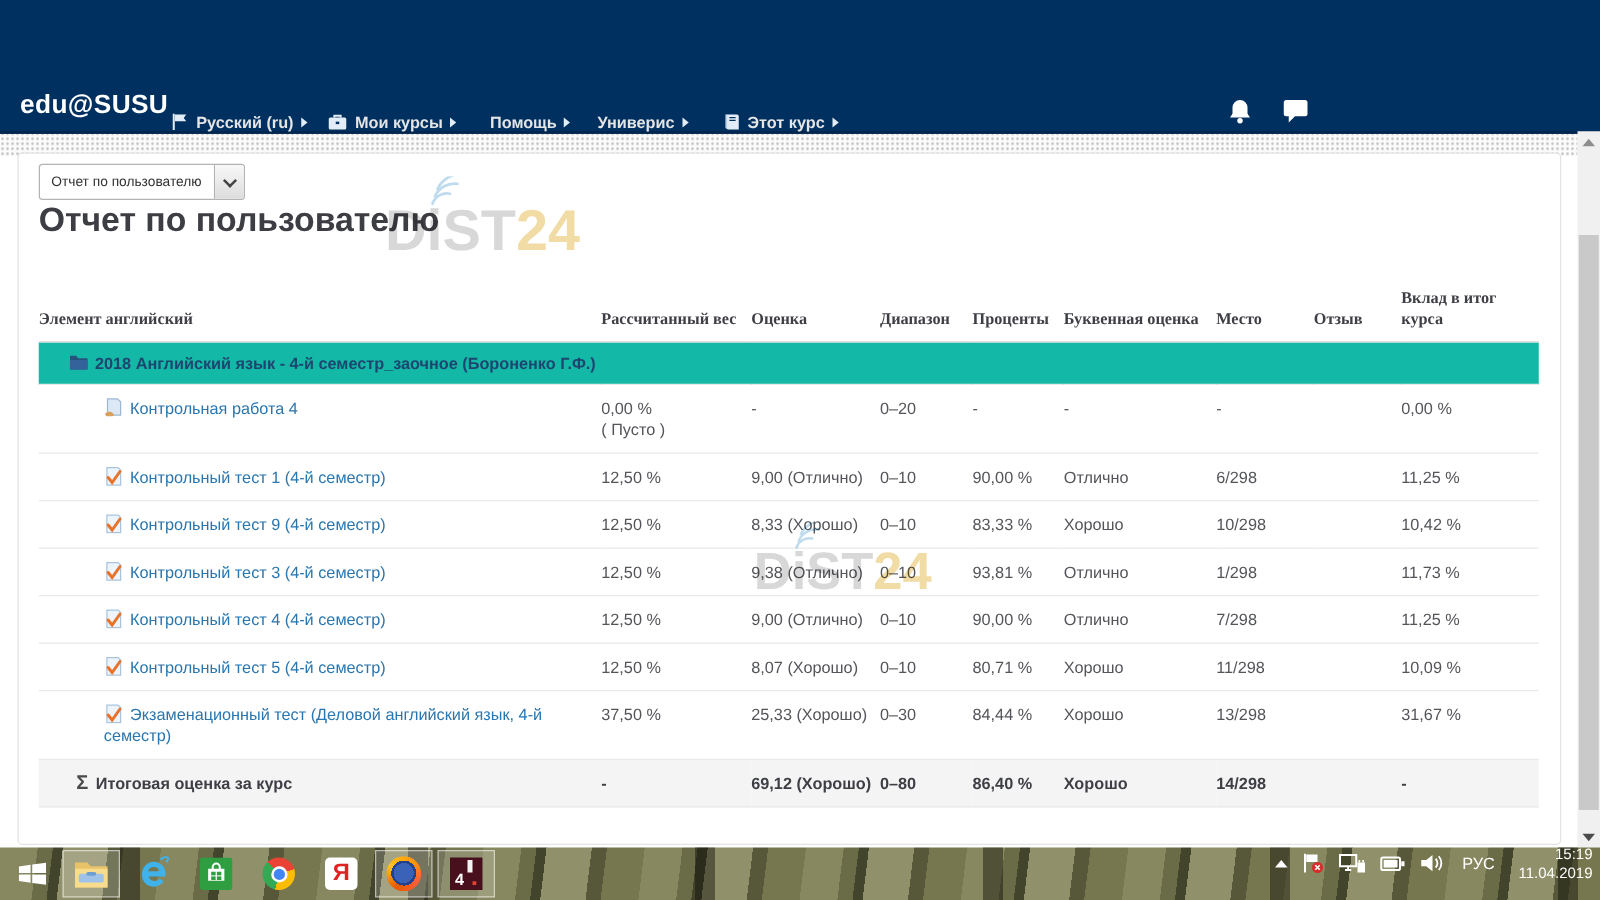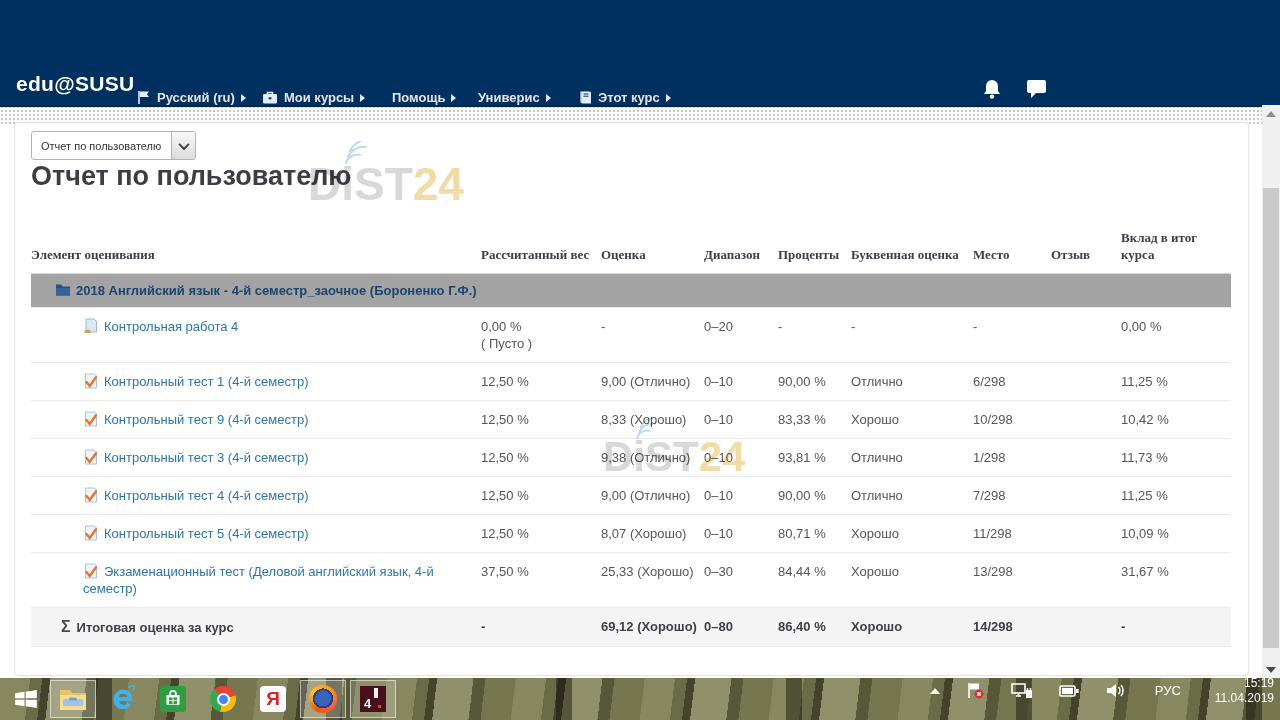--- a/index.html
+++ b/index.html
@@ -39,21 +39,21 @@
   .wm1{left:308px;top:157px;font-size:46px;}
   .wm2{left:603px;top:433px;font-size:42px;}
   .wm svg{position:absolute;}
   .wm1 svg{left:30px;top:-16px;} .wm2 svg{left:27px;top:-15px;}
 
   
   .twrap{position:absolute;left:16px;top:100px;width:1200px;}
   table.gt{border-collapse:collapse;table-layout:fixed;width:1200px;font-size:13px;color:#54555a;}
   .gt th{text-align:left;vertical-align:bottom;font-size:13px;color:#3e3f45;padding:6px 6px 10px 0;border-bottom:1px solid #d6d6d6;font-weight:bold;line-height:17px;font-family:Liberation Serif, serif;}
   .gt td{padding:10px 6px 10px 0;border-bottom:1px solid #e9e9e9;vertical-align:top;line-height:17px;}
-  .gt tr.course td{background:#a3a3a3;font-weight:bold;color:#1c466f;padding:8px 0 8px 24px;}
+  .gt tr.course td{background:#14b8a6;font-weight:bold;color:#1c466f;padding:8px 0 8px 24px;}
   .gt td.name{padding-left:52px;}
   .gt td.name a{color:#2a76ae;text-decoration:none;}
   .gt tr.total td{background:#f4f4f4;font-weight:bold;color:#3e3f45;}
   .gt tr.total td.name{padding-left:30px;}
   .icn{display:inline-block;width:16px;height:16px;vertical-align:-3px;margin-right:5px;}
   .sigma{font-size:16px;color:#4a4a4a;font-weight:bold;margin-right:6px;}
 
   
   .taskbar{position:absolute;left:0;top:678px;width:1280px;height:42px;z-index:5;color:#fff;
     background:
@@ -67,21 +67,21 @@
   .chromeic .mid{width:13px;height:13px;border-radius:50%;background:#fff;display:flex;align-items:center;justify-content:center;}
   .chromeic .in{width:9px;height:9px;border-radius:50%;background:#4286f5;}
   .ffic{width:28px;height:28px;border-radius:50%;
         background:radial-gradient(circle at 50% 48%,#3a63b8 0 8px,#24418c 8px 10px,rgba(0,0,0,0) 10px),
         conic-gradient(from 30deg,#ff9a07,#ff5d36,#e55b00,#ffc31e,#ff9a07);}
   .yaic{width:26px;height:26px;background:#fff;border-radius:4px;color:#e02222;font-weight:bold;font-size:19px;display:flex;align-items:center;justify-content:center;}
   .a4ic{width:26px;height:26px;background:#47101c;color:#fff;position:relative;font-weight:bold;}
   .a4ic .bar{position:absolute;left:14px;top:2px;width:4px;height:10px;background:#f3f3f3;}
   .a4ic .num{position:absolute;left:4px;bottom:1px;font-size:13px;}
   .a4ic .dot{position:absolute;right:5px;bottom:4px;width:3px;height:3px;background:#d43;}
-  .tray{position:absolute;right:6px;top:0;height:25px;display:flex;align-items:center;gap:26px;}
+  .tray{position:absolute;right:6px;top:0;height:25px;display:flex;align-items:center;gap:11px;}
   .lang{font-size:13px;color:#fff;margin:0 4px;}
   .clock{font-size:12px;color:#fff;text-align:right;line-height:15px;margin-left:4px;}
   .tricon{display:flex;align-items:center;justify-content:center;cursor:pointer;}
   .tri-up-w{width:0;height:0;border-bottom:6px solid #fff;border-left:5px solid transparent;border-right:5px solid transparent;}
 </style>
 </head>
 <body>
 
 <div id="screen">
 
@@ -185,21 +185,21 @@
             <col style="width:103px">
             <col style="width:74px">
           <col style="width:73px">
             <col style="width:122px">
             <col style="width:78px">
             <col style="width:70px">
             <col style="width:110px">
         </colgroup>
         <thead>
           <tr>
-            <th>Элемент оценивания</th>
+            <th>Элемент английский</th>
             <th>Рассчитанный вес</th>
             <th>Оценка</th>
             <th>Диапазон</th>
             <th>Проценты</th>
             <th>Буквенная оценка</th>
             <th>Место</th>
             <th>Отзыв</th>
             <th>Вклад в итог курса</th>
           </tr>
         </thead>

